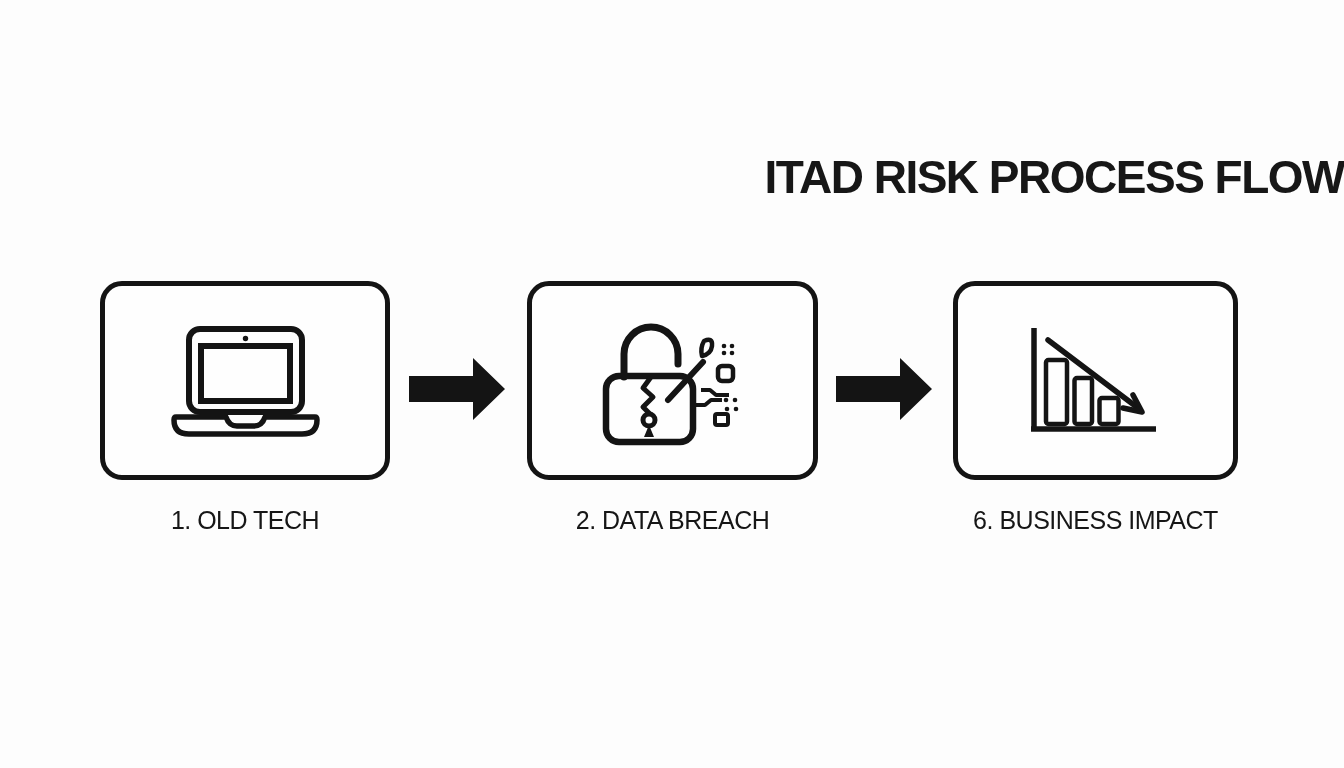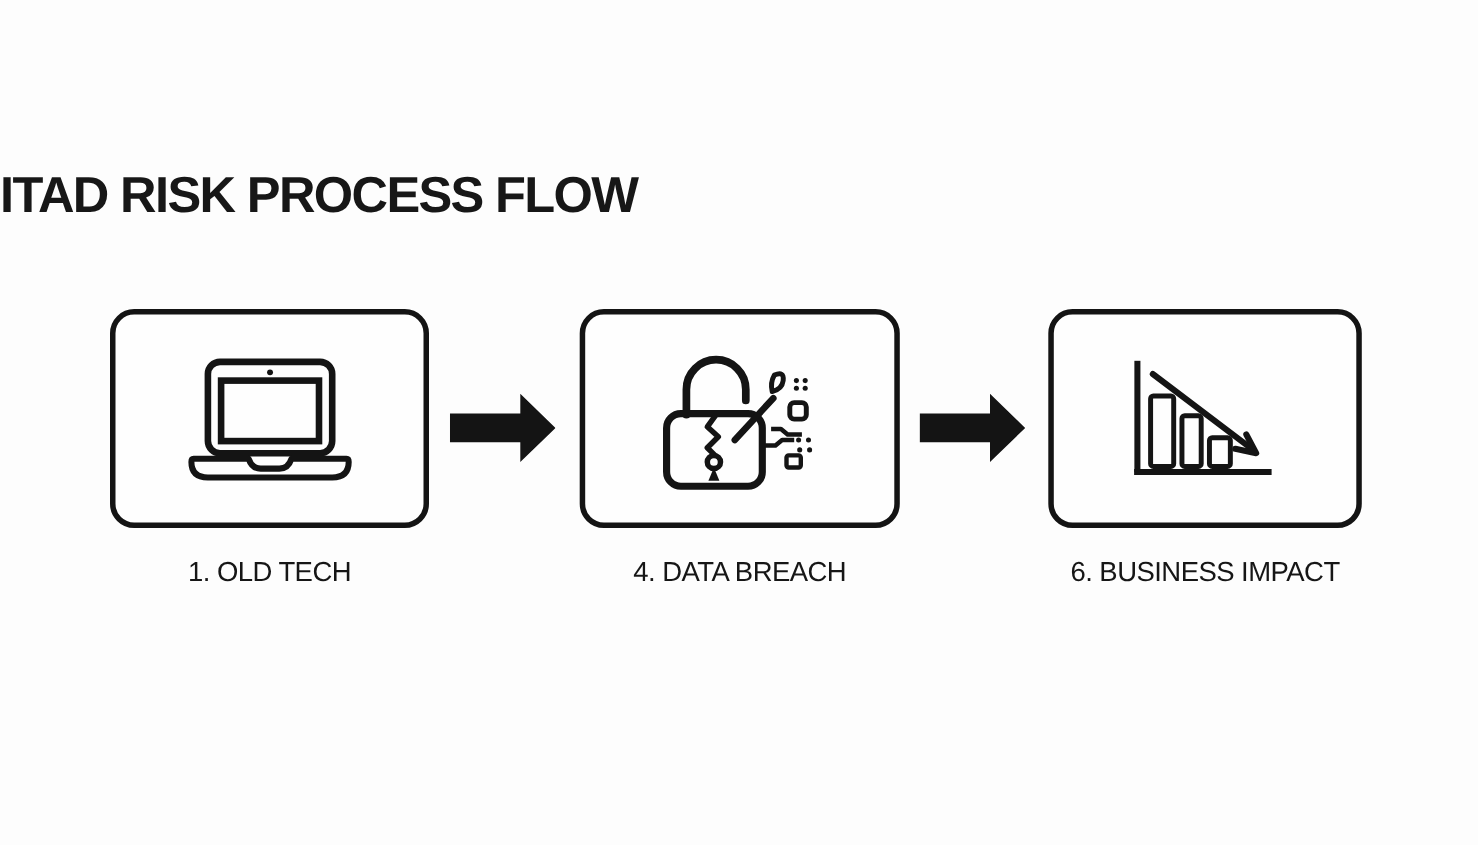--- a/index.html
+++ b/index.html
@@ -12,21 +12,21 @@
     background:var(--bg);
     font-family:"Liberation Sans", sans-serif;
     color:var(--ink);
     position:relative;
   }
   .title{
     position:absolute;
     top:150px;
     left:0;
     width:1344px;
-    text-align:left;
+    text-align:right;
     font-size:46px;
     font-weight:700;
     letter-spacing:-1.5px;
     color:#171717;
   }
   .step-box{
     position:absolute;
     top:281px;
     height:199px;
     background:#fefefe;
@@ -125,14 +125,14 @@
     <rect class="stroke" x="35" y="49" width="21" height="64" rx="2.5" stroke-width="4.5"></rect>
     <rect class="stroke" x="63.5" y="67" width="17.5" height="46" rx="2.5" stroke-width="4.5"></rect>
     <rect class="stroke" x="88.5" y="87" width="19" height="26" rx="2.5" stroke-width="4.5"></rect>
 
     <path class="stroke" stroke-width="5.5" stroke-linecap="round" d="M37,29 L127,97"></path>
     <path class="stroke" stroke-width="5.5" stroke-linecap="round" stroke-linejoin="round" d="M122,84 L131,101 L112,97"></path>
   </svg>
 </div>
 
 <div class="step-label label-1">1. OLD TECH</div>
-<div class="step-label label-2">4. DATA BREACH</div>
+<div class="step-label label-2">2. DATA BREACH</div>
 <div class="step-label label-3">6. BUSINESS IMPACT</div>
 
 </body></html>

